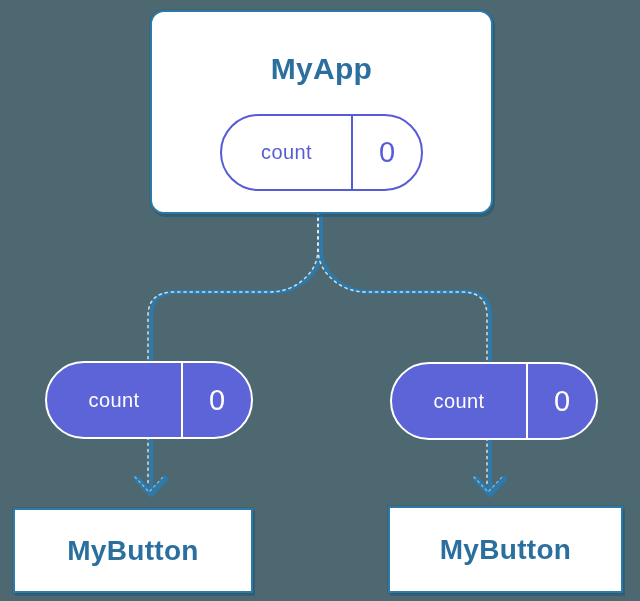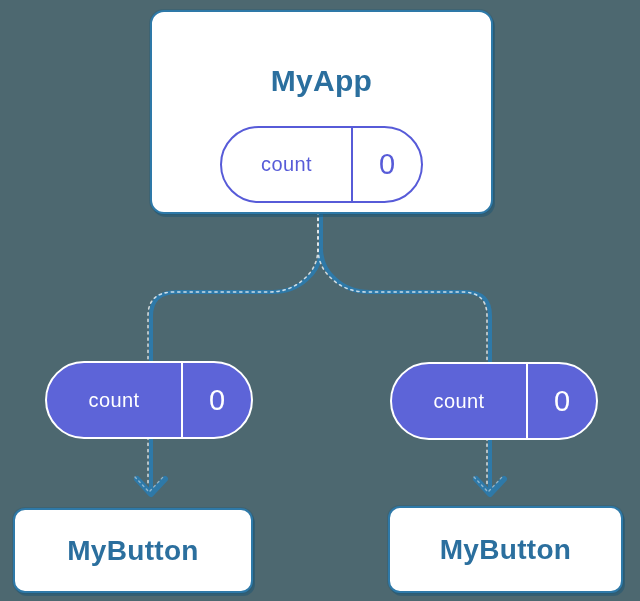--- a/index.html
+++ b/index.html
@@ -21,21 +21,21 @@
   .arrowhead{fill:none;stroke:var(--teal);stroke-width:6;stroke-linecap:round;stroke-linejoin:round;}
   .arrow-dash{fill:none;stroke:#ffffff;stroke-opacity:.45;stroke-width:1.4;stroke-dasharray:2 3.5;stroke-linecap:round;}
 
   .card{
     position:absolute;background:#ffffff;border:2.5px solid var(--teal);
     box-shadow:2px 3px 0 rgba(23,82,115,.45), 0 0 0 1px rgba(23,82,115,.25);
     z-index:2;
   }
   .app-box{
     left:150px;top:10px;width:343px;height:204px;border-radius:14px;
-    display:flex;flex-direction:column;align-items:center;padding-top:52px;
+    display:flex;flex-direction:column;align-items:center;padding-top:40px;
   }
   .app-title{
     font-size:30px;line-height:34px;font-weight:700;color:var(--teal-text);
     letter-spacing:.3px;
   }
   .pill{
     display:flex;align-items:stretch;border-radius:999px;overflow:hidden;z-index:2;
   }
   .pill-outline{
     margin-top:28px;width:203px;height:77px;background:#ffffff;
@@ -52,21 +52,21 @@
   }
   .pill-outline .pill-key{width:131px;}
   .pill-filled{
     position:absolute;width:208px;height:78px;background:var(--purple-fill);
     border:2.5px solid #ffffff;color:#ffffff;
   }
   .pill-filled .pill-key{width:136px;border-right:2px solid #ffffff;}
   .pill-left{left:45px;top:361px;}
   .pill-right{left:390px;top:362px;}
   .button-box{
-    border-radius:12px;display:flex;align-items:center;justify-content:center;
+    border-radius:0;display:flex;align-items:center;justify-content:center;
   }
   .button-left{left:13px;top:508px;width:240px;height:85px;}
   .button-right{left:388px;top:506px;width:235px;height:87px;}
   .button-title{
     font-size:28px;font-weight:700;color:var(--teal-text);letter-spacing:.3px;
   }
 </style>
 </head>
 <body>
 

